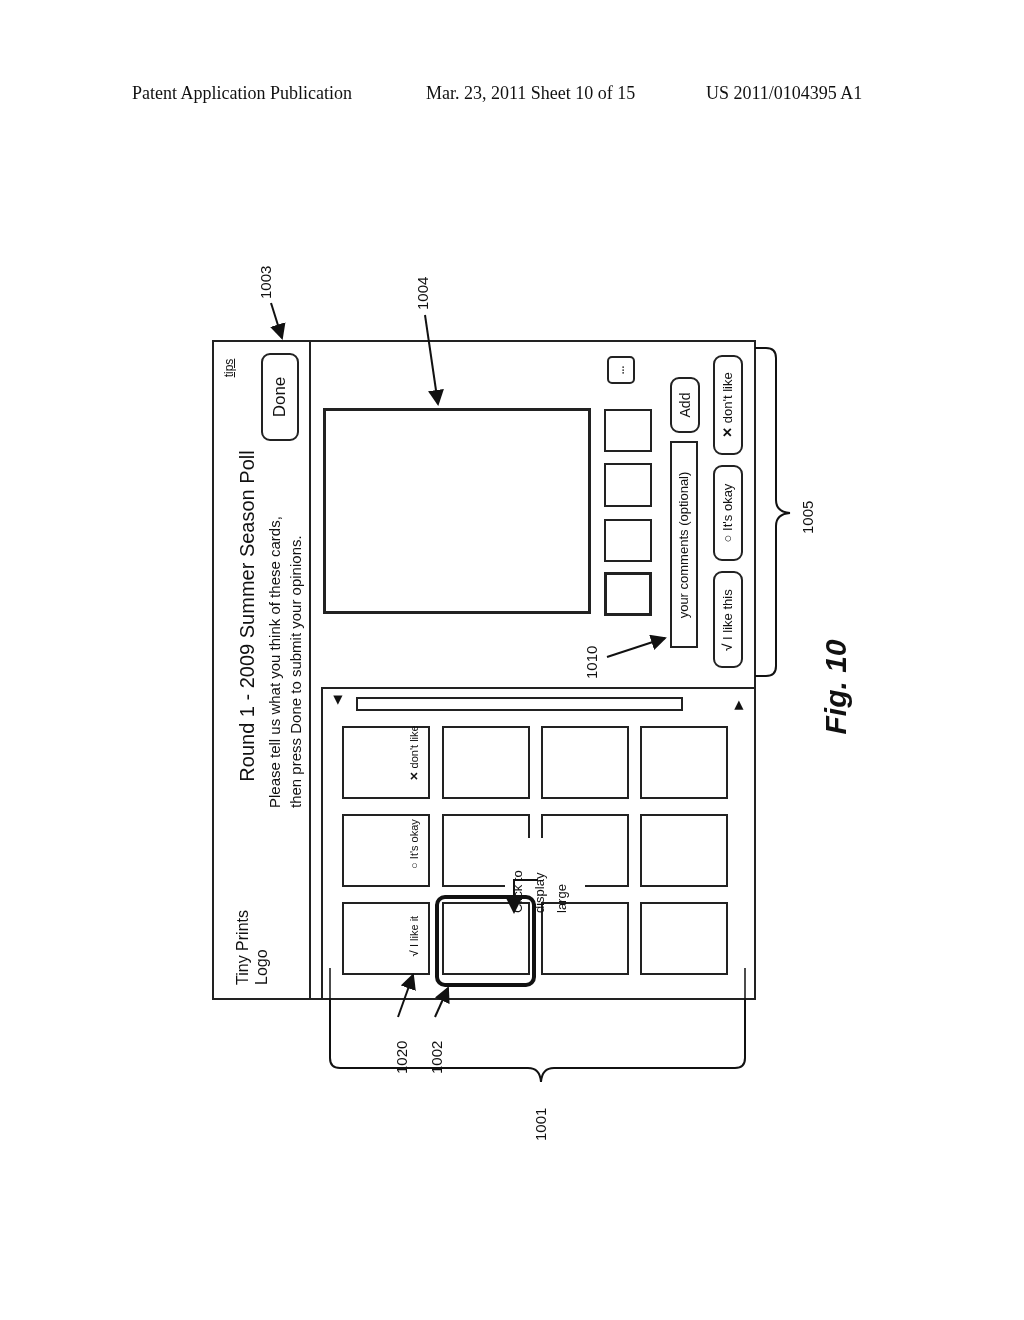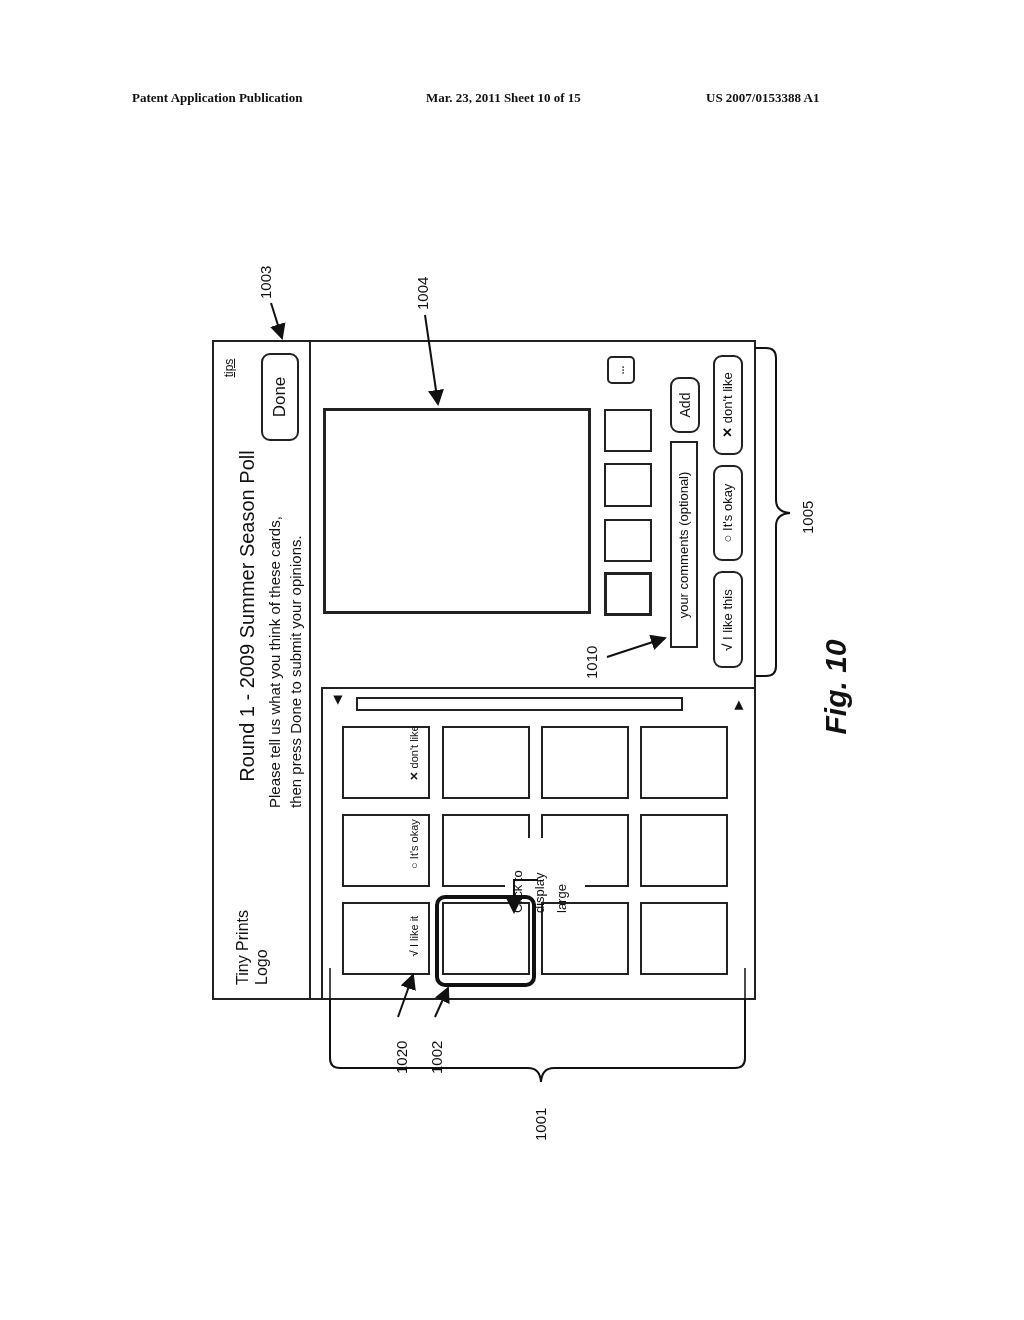--- a/index.html
+++ b/index.html
@@ -1,30 +1,30 @@
 <!DOCTYPE html>
 <html><head>
 <meta charset="utf-8">
 <style>
   html, body { margin:0; padding:0; background:#fff; }
   body { width:1024px; height:1320px; position:relative; overflow:hidden; font-family:"Liberation Sans", sans-serif; color:#111; }
   .abs { position:absolute; }
-  .hdr { position:absolute; top:90px; font-family:"Liberation Serif", serif; font-weight:bold; font-size:13px; white-space:nowrap; }
+  .hdr { position:absolute; top:83px; font-family:"Liberation Serif", serif; font-weight:normal; font-size:18px; white-space:nowrap; }
   .box { position:absolute; border:2px solid #222; background:#fff; box-sizing:border-box; }
   .rot { position:absolute; transform:rotate(-90deg); transform-origin:center center; white-space:nowrap; text-align:center; }
   .rbtn { position:absolute; border:2px solid #222; border-radius:9px; box-sizing:border-box; background:#fff; }
   .ref { position:absolute; font-size:15px; transform:rotate(-90deg); transform-origin:center center; white-space:nowrap; }
   svg.overlay { position:absolute; left:0; top:0; width:1024px; height:1320px; pointer-events:none; }
 </style>
 </head>
 <body>
 
 <div class="hdr" style="left:132px;">Patent Application Publication</div>
 <div class="hdr" style="left:426px;">Mar. 23, 2011  Sheet 10 of 15</div>
-<div class="hdr" style="left:706px;">US 2007/0153388 A1</div>
+<div class="hdr" style="left:706px;">US 2011/0104395 A1</div>
 
 <div class="box" style="left:212px; top:340px; width:544px; height:660px; border-width:2px;"></div>
 
 <div class="abs" style="left:309px; top:340px; width:2px; height:660px; background:#222;"></div>
 
 <div class="rot" style="left:198px; top:910px; width:110px; height:40px; font-size:16px; line-height:19px; text-align:left;">
   <div>Tiny Prints</div>
   <div>Logo</div>
 </div>
 

